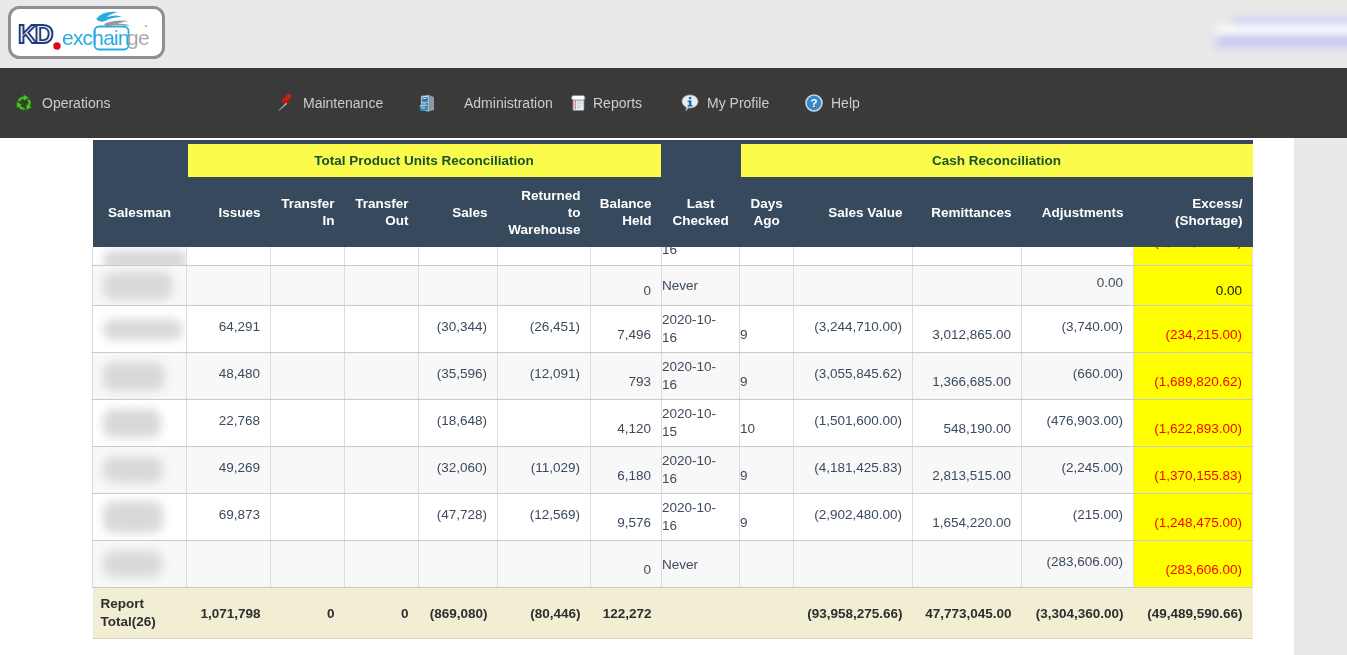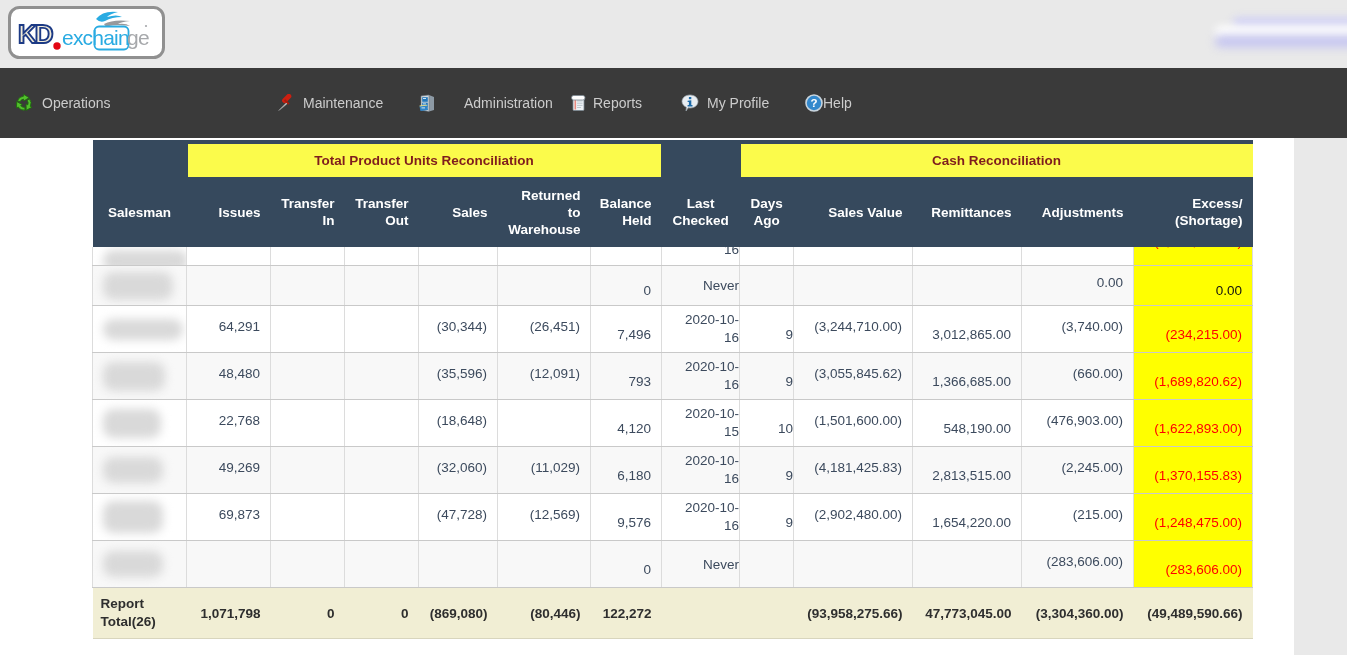--- a/index.html
+++ b/index.html
@@ -8,28 +8,28 @@
 #smudge .s1{position:absolute;left:18px;top:3px;width:125px;height:9px;background:#ccccf7;border-radius:8px;filter:blur(4.5px)}
 #smudge .s2{position:absolute;left:0px;top:11px;width:145px;height:11px;background:#ffffff;border-radius:8px;filter:blur(4px)}
 #smudge .s3{position:absolute;left:0px;top:21px;width:148px;height:11px;background:#c3c3f1;border-radius:8px;filter:blur(5px)}
 #nav{position:absolute;left:0;top:67.5px;width:1347px;height:70.5px;background:#3a3a3a}
 .nitem{position:absolute;top:0;height:70.5px;display:flex;align-items:center;color:#cccccc;font-size:14px}
 .nitem svg{display:block}
 #content{position:absolute;left:0;top:138px;width:1294px;height:517px;background:#ffffff}
 table{border-collapse:collapse;table-layout:fixed;width:1160px;position:absolute;left:92px;top:2px;font-size:13.5px}
 td,th{padding:0;overflow:hidden}
 th{background:#36495d;color:#fff;font-weight:bold;font-size:13.5px}
-.yband{background:#fbfb4b;color:#7f1d1d;font-weight:bold;font-size:13.5px;text-align:center;line-height:33px;height:33px;margin-top:4px}
+.yband{background:#fbfb4b;color:#14532d;font-weight:bold;font-size:13.5px;text-align:center;line-height:33px;height:33px;margin-top:4px}
 .hr{text-align:right;padding-right:10px;line-height:17px}
 .hc{text-align:center;line-height:17px}
 tbody td{border-right:1px solid #dcdcdc;border-bottom:1px solid #c9c9c9;color:#3c4a5d;background:#fff}
 tbody td:first-child{border-left:1px solid #dcdcdc}
 tbody tr.alt td{background:#f8f8f8}
 td.num{text-align:right;padding-right:10px}
-td.ctr{text-align:right}
+td.ctr{text-align:left}
 td.yel{background:#ffff00 !important}
 .red{color:#ff0000}
 .blk{color:#111}
 .up{position:relative;top:-3px;display:inline-block}
 .dn{position:relative;top:5px;display:inline-block}
 .dt{line-height:18px}
 tfoot td{background:#f1eed4;color:#2e2e2e;font-weight:bold;border-bottom:1px solid #d8d5bd}
 tfoot td.num{text-align:right;padding-right:10px}
 .blob{background:#d9d9d9;border-radius:10px;filter:blur(5px);margin-left:10px}
 </style></head>
@@ -103,21 +103,21 @@
 <rect x="7.9" y="3" width="2.4" height="2.2" fill="#1b6aa8"></rect>
 <path d="M6.6 6.8 L10.3 6.2 L10.3 11 L11.5 11 L11.5 12.4 L6.6 12.4 L6.6 11 L7.9 11 L7.9 8 L6.6 8 Z" fill="#1b6aa8"></path>
 </svg>
 <span style="margin-left:8px">My Profile</span>
 </div>
 <div class="nitem" style="left:805px">
 <svg width="18" height="18" viewBox="0 0 18 18">
 <circle cx="9" cy="9" r="8" fill="#3388cc" stroke="#c8d4dd" stroke-width="1.6"></circle>
 <text x="9" y="13.2" font-size="11.5" font-weight="bold" fill="#ffffff" text-anchor="middle">?</text>
 </svg>
-<span style="margin-left:0">Help</span>
+<span style="margin-left:8px">Help</span>
 </div>
 </div>
 <div id="content">
 <table>
 <colgroup>
 <col style="width:94px">
         <col style="width:84px">
         <col style="width:74px">
         <col style="width:74px">
         <col style="width:79px">

